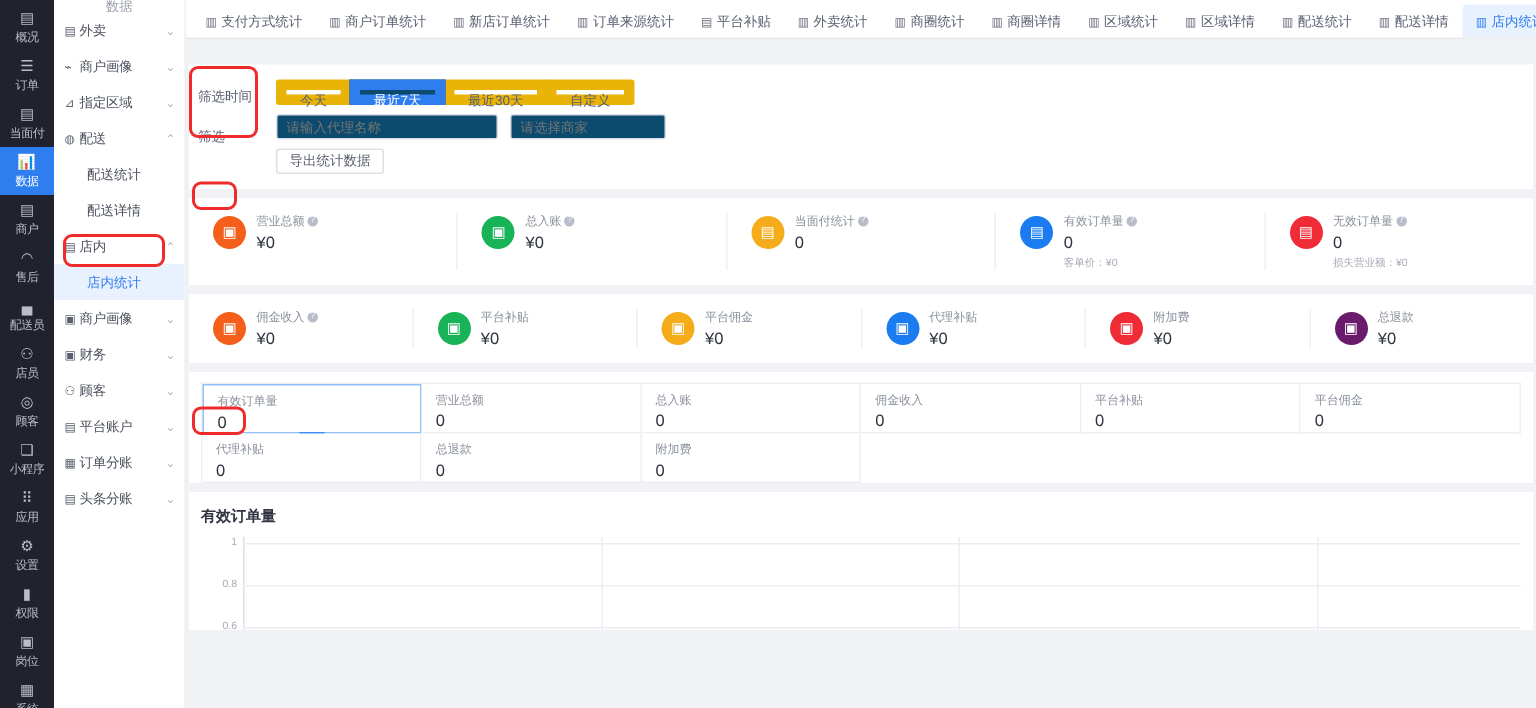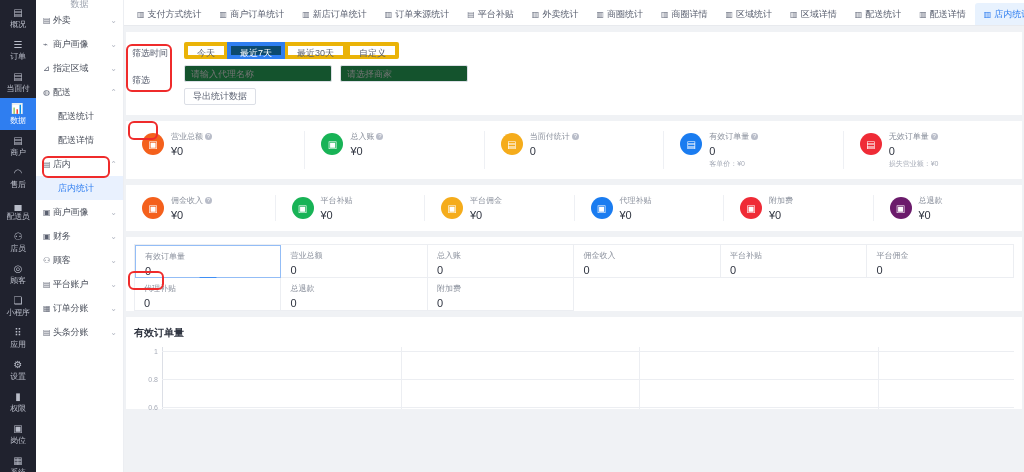--- a/index.html
+++ b/index.html
@@ -63,46 +63,46 @@
   }
   .tab {
     height: 22px; display: flex; align-items: center; gap: 3px;
     padding: 0 9px; font-size: 9px; color: #5a6070; white-space: nowrap;
     cursor: pointer;
   }
   .tab .ti { font-size: 8px; color: #6a7080; }
   .tab.active { background: #e8f2fe; color: #2f7ef0; border-radius: 3px 3px 0 0; }
   .tab.active .ti { color: #2f7ef0; }
 
-  .content { flex: 1; overflow: hidden; padding: 6px 0 0 0; }
+  .content { flex: 1; overflow: hidden; padding: 6px 0 0 0; margin-top: 11px; }
 
   .panel { background: #fff; margin: 0 2px 6px 2px; }
 
   
   .filter { display: flex; padding: 10px 8px 10px 6px; }
   .filter-labels { width: 52px; flex: 0 0 52px; padding-top: 4px; }
   .flabel { height: 27px; font-size: 9px; color: #5a6070; line-height: 14px; }
   .filter-fields { flex: 1; }
   .btn-group { display: flex; gap: 0; margin-bottom: 6px; }
   .seg {
     height: 17px; line-height: 15px; padding: 0 9px; font-size: 9px;
-    border: 4px solid #eab308; margin-right: -1px; background: #fff;
+    border: 7px solid #eab308; margin-right: -1px; background: #fff;
     color: #5a6070; cursor: pointer;
   }
   .seg:first-child { border-radius: 2px 0 0 2px; }
   .seg:last-child { border-radius: 0 2px 2px 0; }
   .seg.active { background: #0c4a6e; border-color: #2f7ef0; color: #fff; position: relative; z-index: 1; }
   .row-inputs { display: flex; gap: 8px; margin-bottom: 6px; }
   .inp {
     height: 17px; border: 1px solid #dcdfe6; border-radius: 2px;
     font-size: 9px; color: #c0c4cc; padding: 0 6px; line-height: 15px;
-    background: #14532d; outline: none;
+    background: #0c4a6e; outline: none;
   }
   .inp.w1 { width: 148px; }
-  .inp.w2 { width: 128px; }
+  .inp.w2 { width: 104px; }
   .btn-plain {
     height: 17px; line-height: 15px; padding: 0 8px; font-size: 9px;
     border: 1px solid #dcdfe6; border-radius: 2px; background: #fff;
     color: #5a6070; cursor: pointer;
   }
 
   
   .sec-head {
     display: flex; align-items: center; height: 19px;
     padding-left: 8px; background: #fff;

